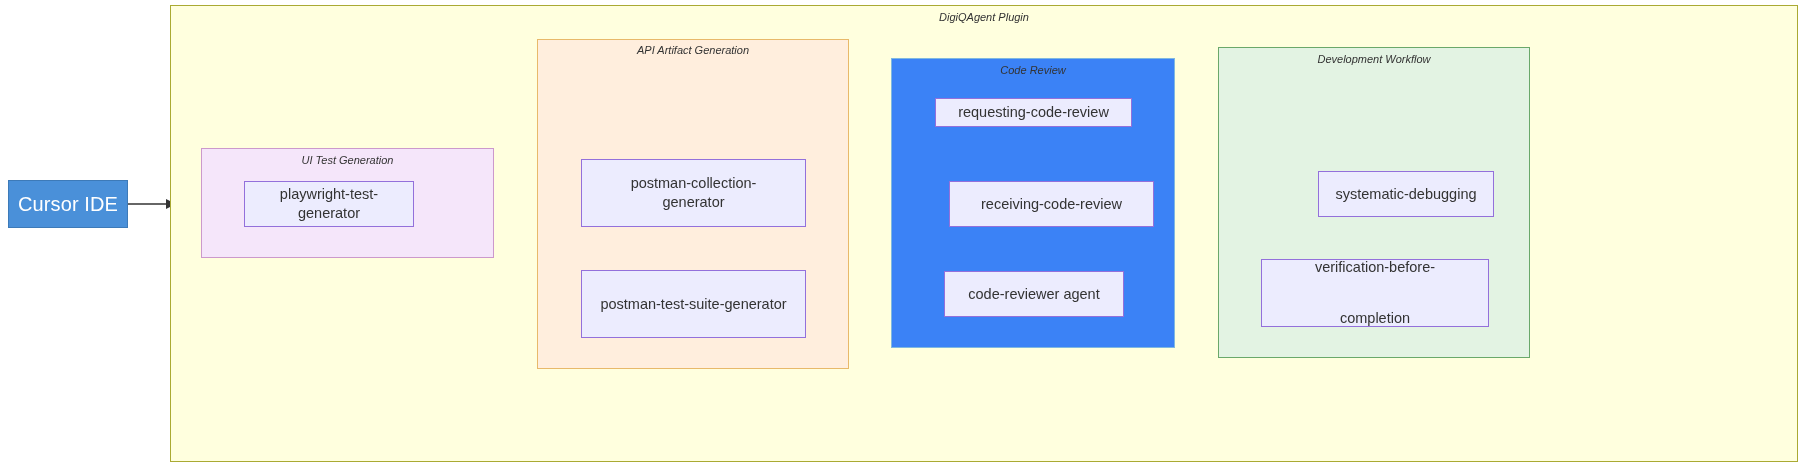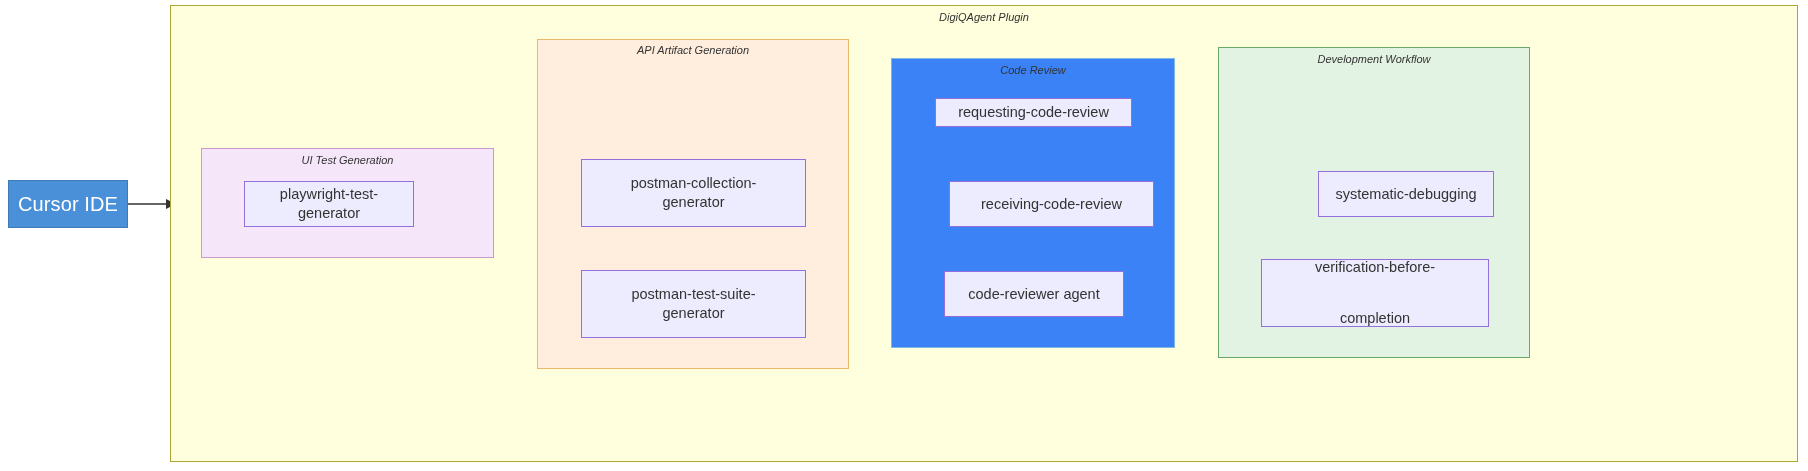--- a/index.html
+++ b/index.html
@@ -96,21 +96,21 @@
     <span>playwright-test-generator</span>
   </div>
 
   <div class="cluster" style="left:537px; top:39px; width:312px; height:330px; background:#ffeedd; border-color:#e8b96a;">
     <div class="cluster-title" style="top:4px;">API Artifact Generation</div>
   </div>
   <div class="node" style="left:581px; top:159px; width:225px; height:68px; flex-direction:column;">
     <span>postman-collection-</span>
     <span>generator</span>
   </div>
-  <div class="node" style="left:581px; top:270px; width:225px; height:68px; flex-direction:column;">
+  <div class="node" style="left:581px; top:270px; width:225px; height:68px; flex-direction:row;">
     <span>postman-test-suite-</span>
     <span>generator</span>
   </div>
 
   <div class="cluster" style="left:891px; top:58px; width:284px; height:290px; background:#3b82f6; border-color:#7fb8e0;">
     <div class="cluster-title" style="top:5px;">Code Review</div>
   </div>
   <div class="node" style="left:935px; top:98px; width:197px; height:29px;">
     <span>requesting-code-review</span>
   </div>

